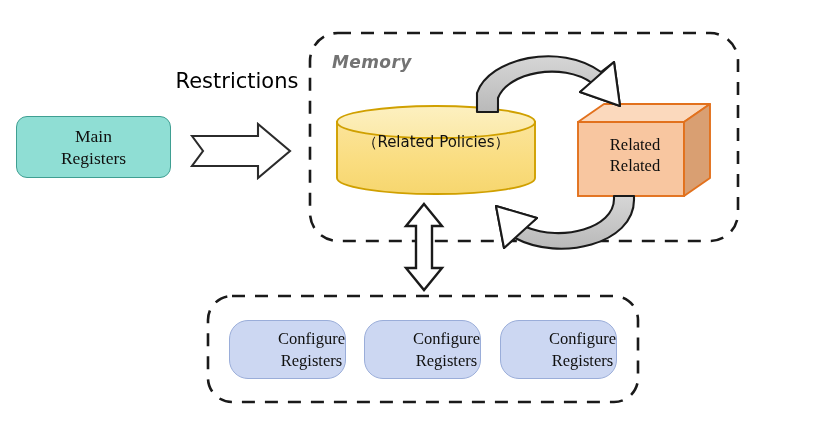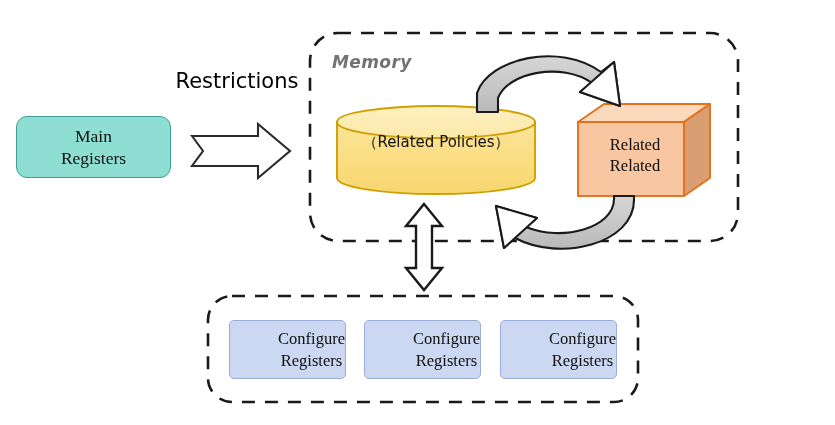--- a/index.html
+++ b/index.html
@@ -116,21 +116,21 @@
     text-align: center;
   }
   #related-hardware .box-text span { display: block; }
   .register-box {
     position: absolute;
     top: 320px;
     width: 117px;
     height: 59px;
     background: #ccd7f2;
     border: 1.2px solid #9aadd9;
-    border-radius: 5px;
+    border-radius: 19px;
     font-family: "Liberation Serif", serif;
     font-size: 16.5px;
     color: #10100f;
     line-height: 1.28;
     padding-left: 48px;
   }
   #register-box-0 { left: 229px; }
   #register-box-1 { left: 364px; }
   #register-box-2 { left: 500px; }
 </style>

